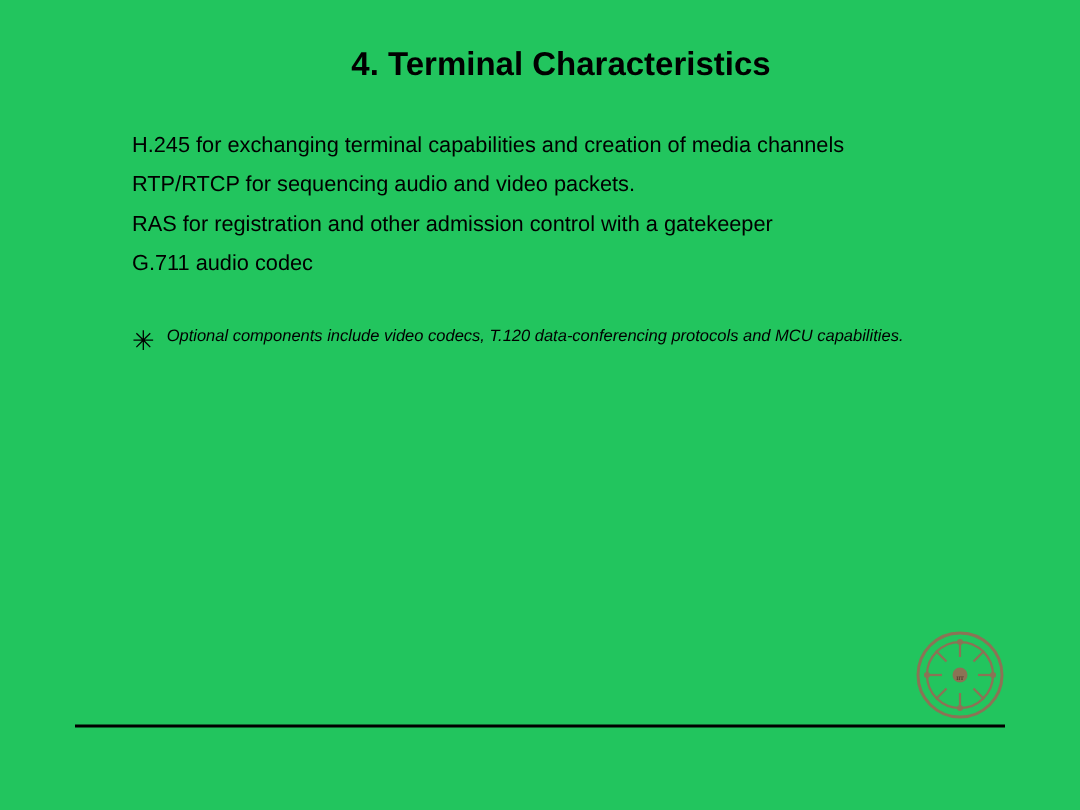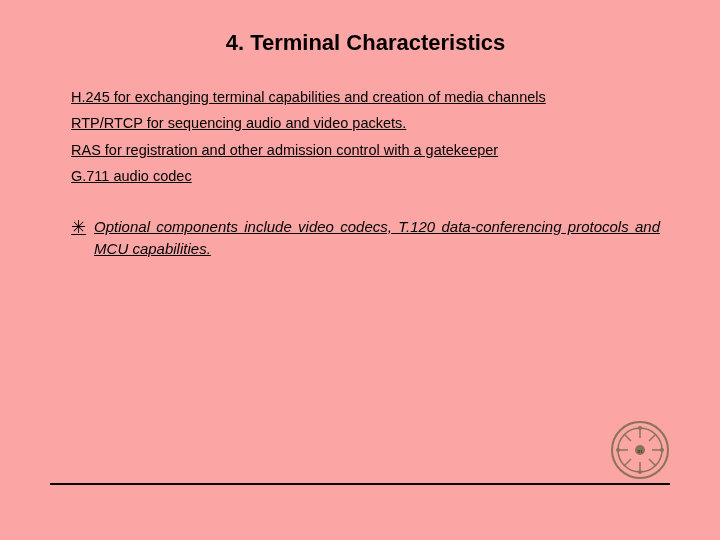--- a/index.html
+++ b/index.html
@@ -12,37 +12,36 @@
       width: 720px;
       height: 540px;
       background: #ffffff;
       font-family: Arial, sans-serif;
       overflow: hidden;
     }
 
     .slide-container {
       width: 720px;
       height: 540px;
-      background: #fca5a5;
+      background: #22c55e;
       position: relative;
-      padding: 30px 50px 40px 61px;
+      padding: 30px 50px 40px 78px;
     }
 
     .slide-title {
       text-align: center;
       font-size: 22px;
       font-weight: bold;
       color: #000000;
       margin-bottom: 30px;
       font-family: Arial, sans-serif;
     }
 
     .content-area {
       padding: 0 10px;
-      text-decoration: underline;
     }
 
     .bullet-item {
       font-size: 14.5px;
       color: #000000;
       line-height: 1.55;
       margin-bottom: 4px;
       font-family: Arial, sans-serif;
       text-align: justify;
     }
@@ -55,21 +54,21 @@
     }
 
     .note-bullet {
       font-size: 18px;
       line-height: 1.2;
       flex-shrink: 0;
       margin-top: 1px;
     }
 
     .note-text {
-      font-size: 15px;
+      font-size: 11px;
       color: #000000;
       font-style: italic;
       font-family: Arial, sans-serif;
       line-height: 1.5;
       text-align: justify;
     }
 
     .bottom-line {
       position: absolute;
       bottom: 55px;

